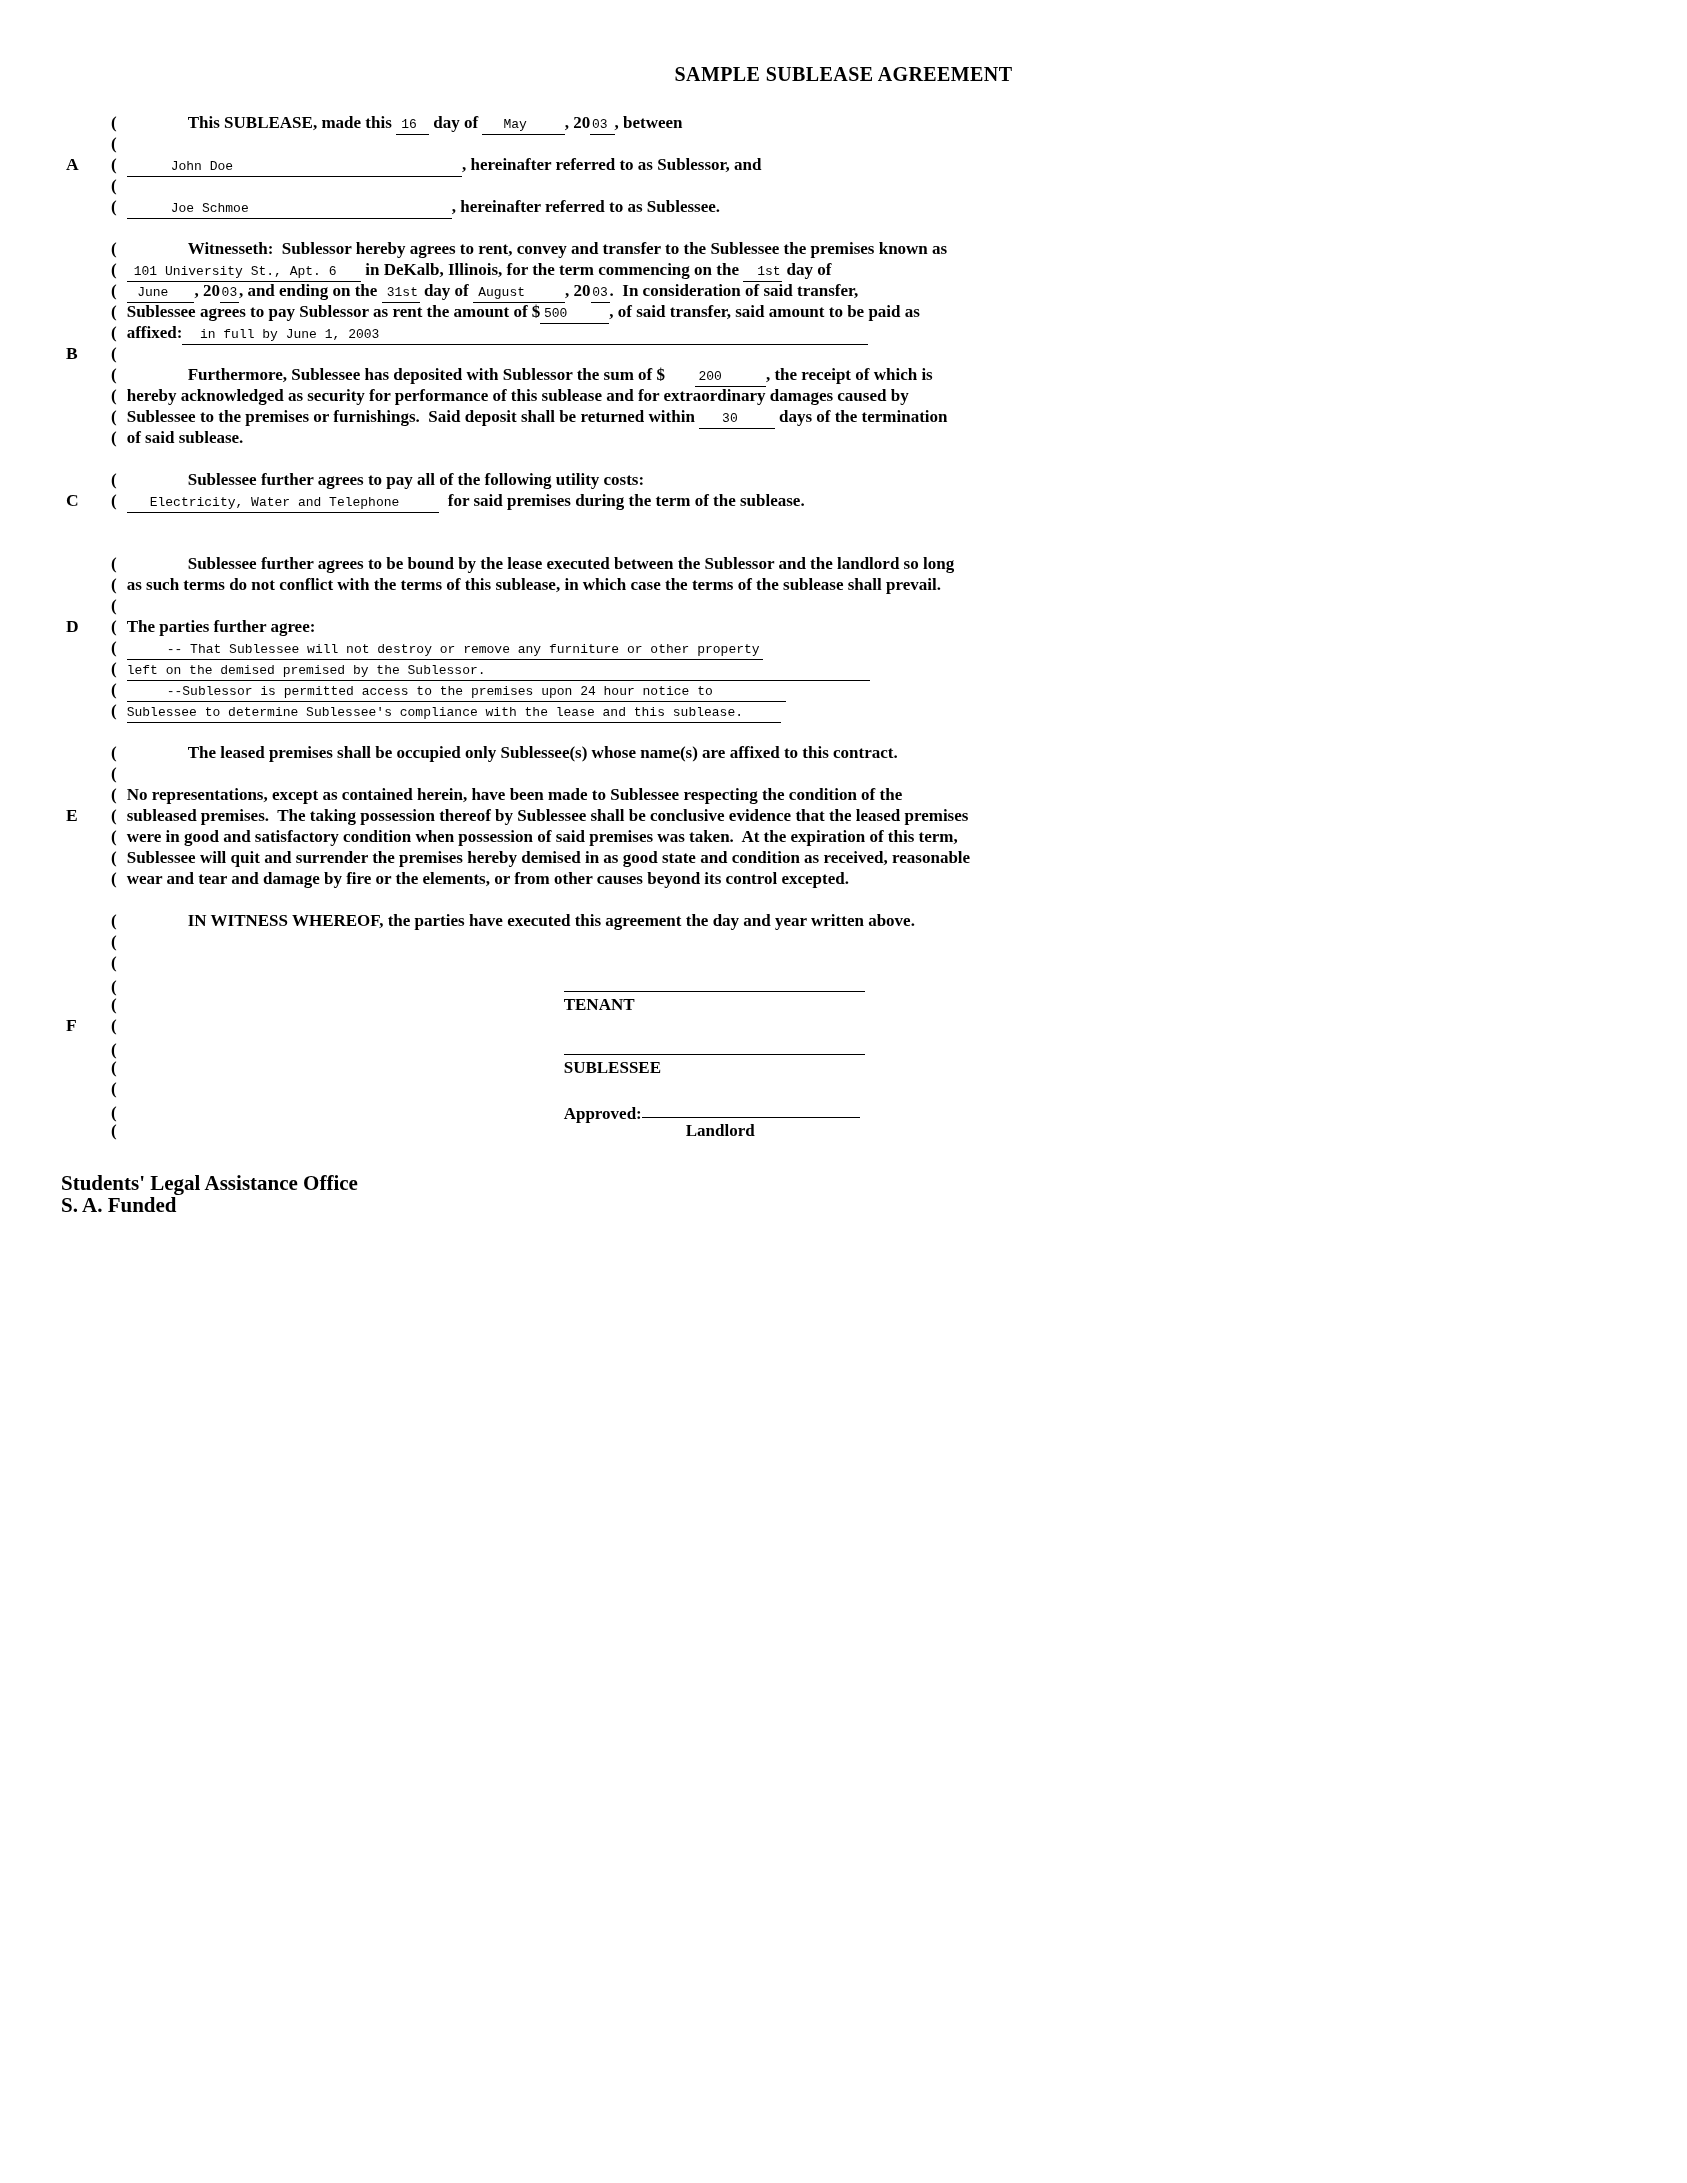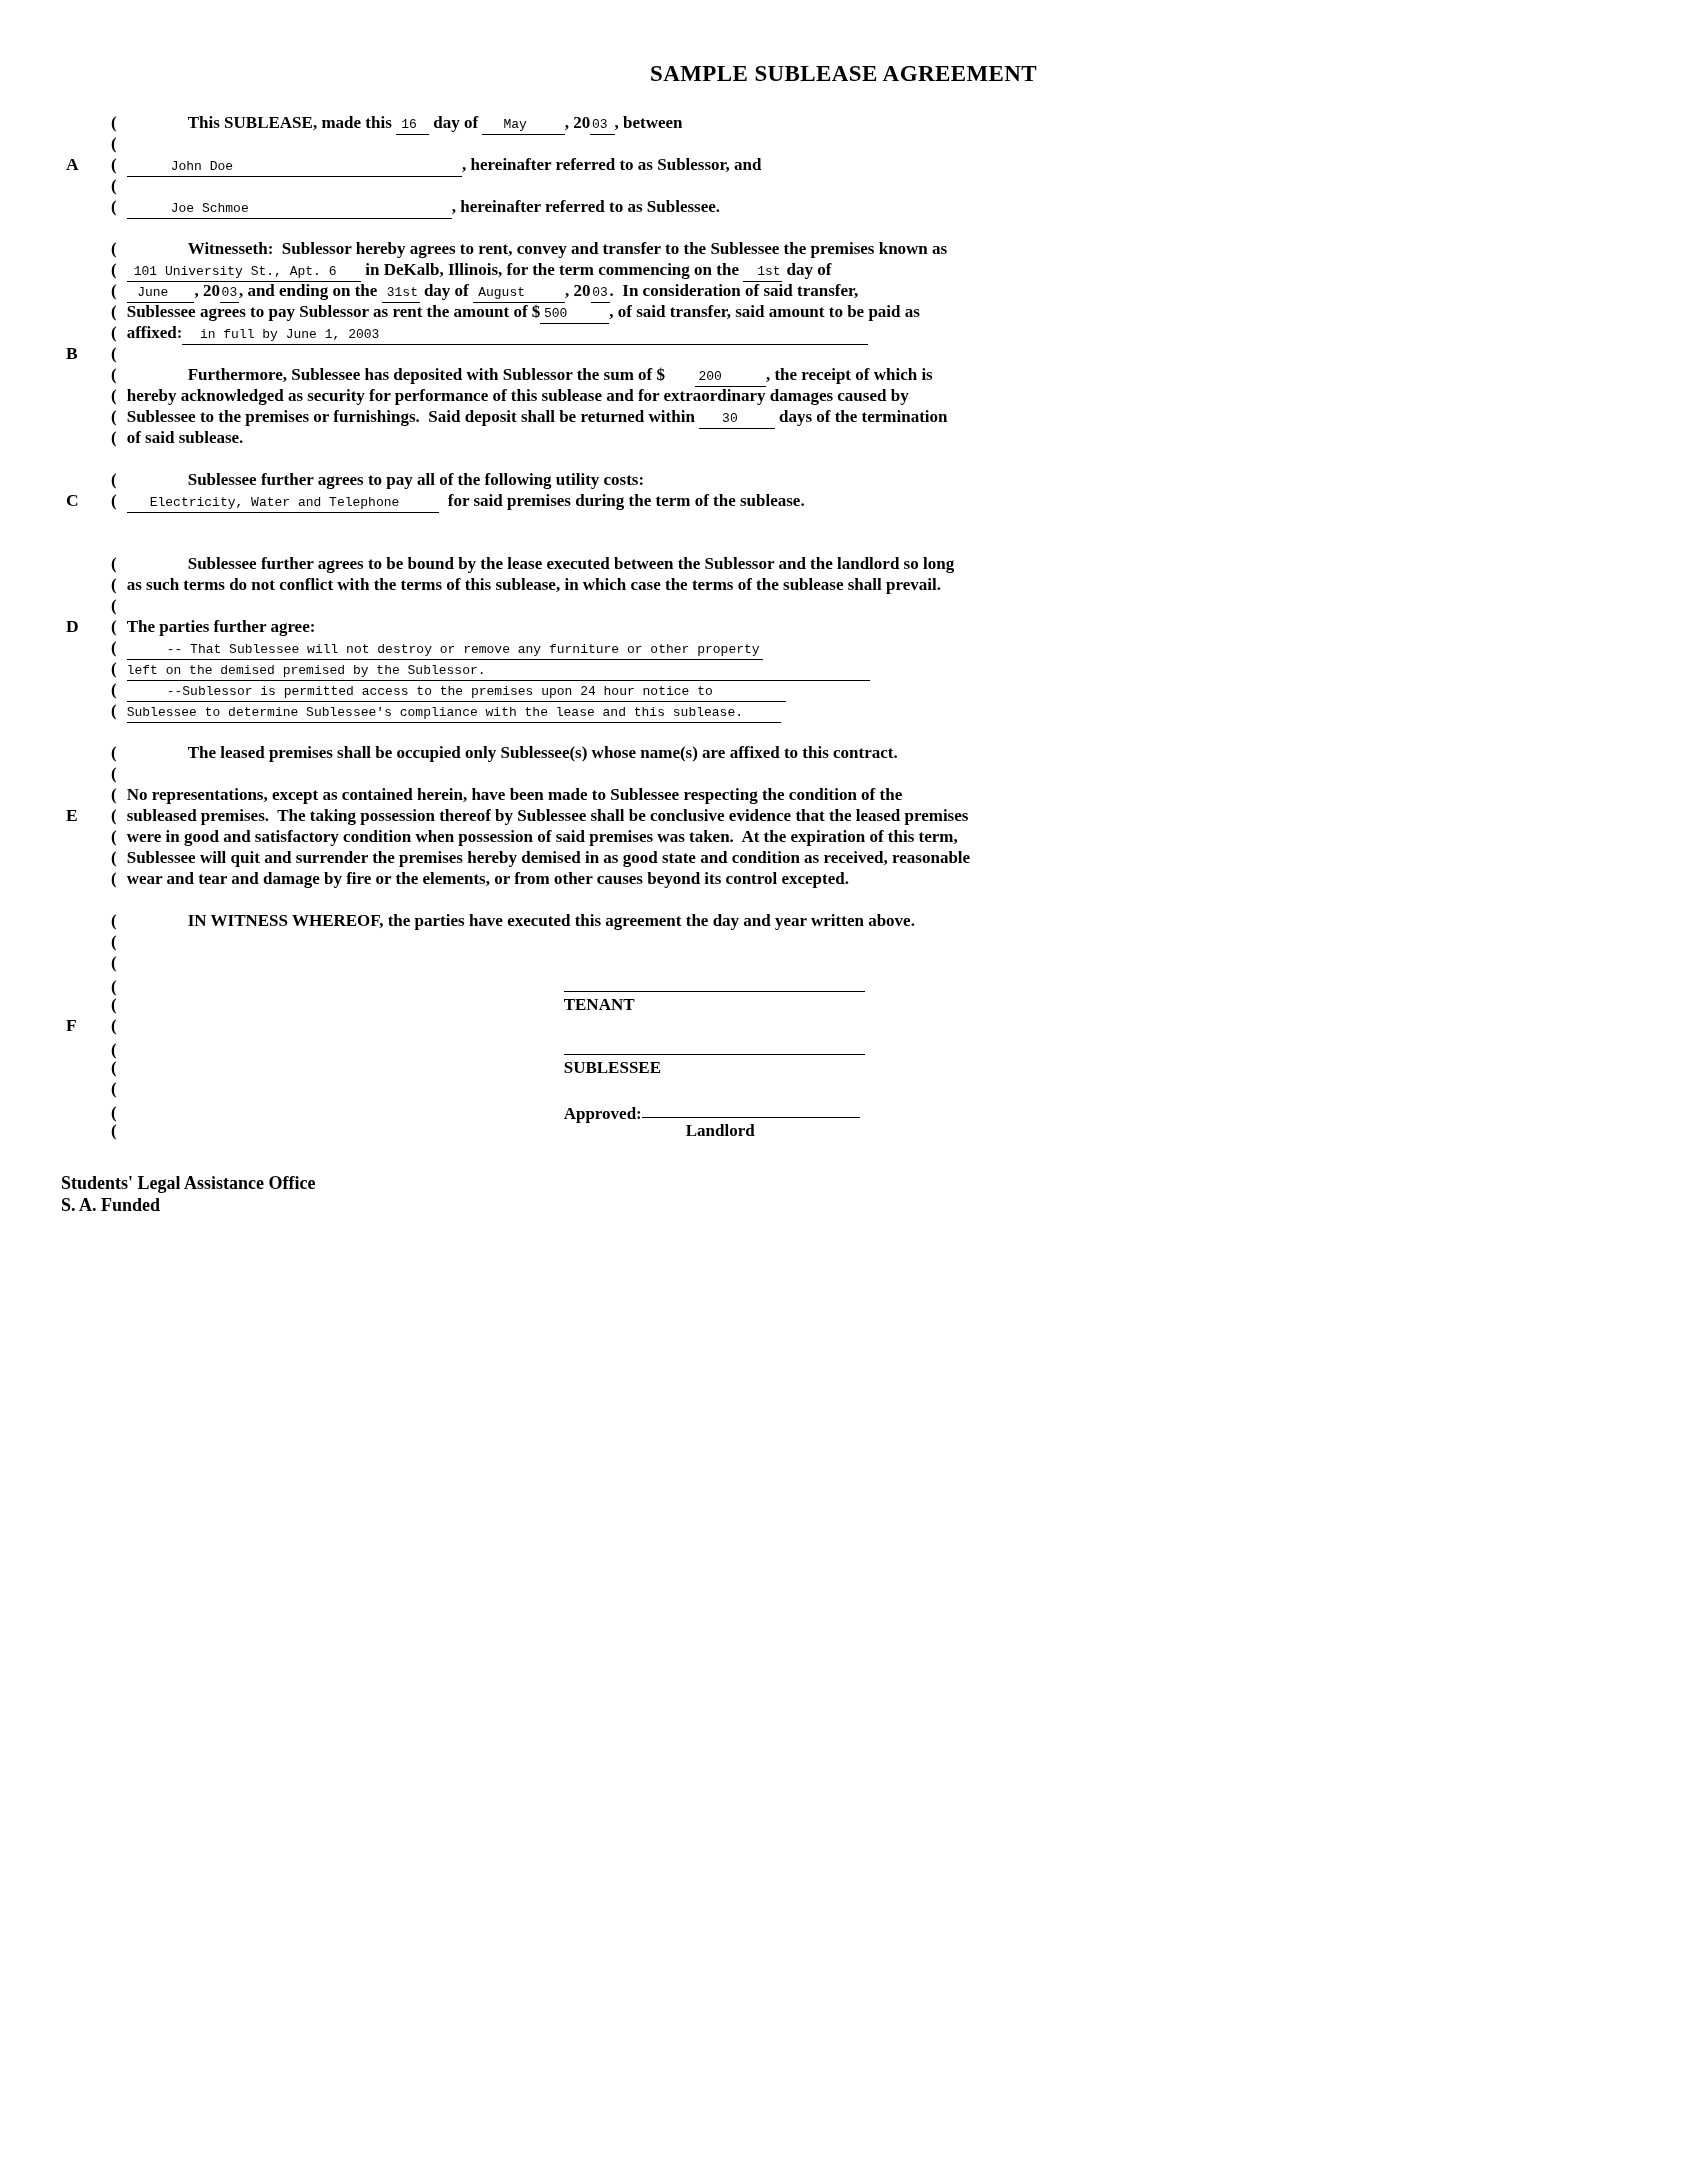--- a/index.html
+++ b/index.html
@@ -8,21 +8,21 @@
     width:1687px; height:2184px;
     background:#ffffff;
     color:#000;
     font-family:"Liberation Serif", serif;
     font-weight:bold;
     overflow:hidden;
   }
   .title {
     padding-top:61px;
     text-align:center;
-    font-size:23px;
+    font-size:20px;
     letter-spacing:0.4px;
     height:26px;
     line-height:26px;
   }
   .doc {
     margin-top:24.5px;
     padding-left:111px;
   }
   .line {
     position:relative;
@@ -50,21 +50,21 @@
   }
   .uline {
     display:inline-block;
     border-bottom:1.7px solid #000;
     height:1.1em;
   }
   .sp { display:inline-block; }
   .footer {
     margin-left:61px;
     margin-top:31px;
-    font-size:18px;
+    font-size:21px;
     line-height:22px;
   }
 </style>
 </head>
 <body>
 
 <div class="page">
   <div class="title">SAMPLE SUBLEASE AGREEMENT</div>
   <div class="doc">
       <div class="line"><span class="paren">(</span><span class="ind" style="width: 61px;"></span><span class="t">This SUBLEASE, made this </span><span class="fill" style="padding-left: 5.2px; padding-right: 12.2px;">16</span><span class="t"> day of </span><span class="fill" style="padding-left: 21px; padding-right: 38px;">May</span><span class="t">, 20</span><span class="fill" style="padding-left: 1.7px; padding-right: 7px;">03</span><span class="t">, between</span></div>

